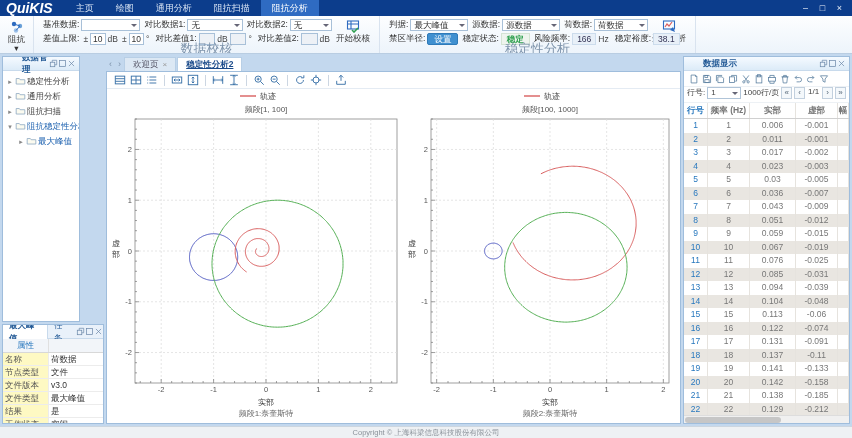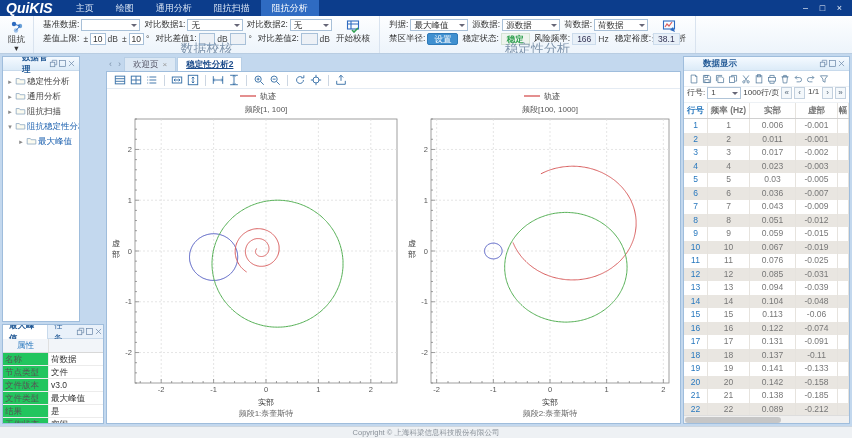--- a/index.html
+++ b/index.html
@@ -48,21 +48,21 @@
 .titem.sel .tlabel{color:#1e62b0;}
 .tw{width:8px;font-size:7px;color:#888;text-align:center;flex:0 0 8px;}
 .ficon svg{width:11px;height:11px;margin:0 1px;}
 
 .prtabs{display:flex;align-items:center;height:14px;background:#e9f1fa;border-bottom:1px solid #c8daec;font-size:8.5px;flex:0 0 14px;}
 .prtab{padding:0 6px;color:#235a96;line-height:13px;}
 .prtab.active{background:#fff;font-weight:bold;border-right:1px solid #c8daec;}
 .prhead{display:flex;height:14px;border-bottom:1px solid #d8d8d8;background:#f2f5f9;flex:0 0 14px;}
 .prhead div{font-size:8.5px;color:#2878be;text-align:center;width:46px;line-height:13px;border-right:1px solid #e0e0e0;}
 .prrow{display:flex;height:13px;border-bottom:1px solid #ececec;font-size:8.5px;line-height:12px;white-space:nowrap;}
-.prrow .k{width:46px;color:#555;padding-left:2px;border-right:1px solid #ececec;background:#22c55e;flex:0 0 46px;}
+.prrow .k{width:46px;color:#555;padding-left:2px;border-right:1px solid #ececec;background:#fef9c3;flex:0 0 46px;}
 .prrow .v{flex:1;color:#333;padding-left:2px;overflow:hidden;}
 
 .centercol{flex:1;display:flex;flex-direction:column;min-width:0;}
 .tabbar{height:15px;display:flex;align-items:flex-end;flex:0 0 15px;font-size:8.5px;}
 .tnav{color:#7d93ab;font-size:9px;padding:0 3px;line-height:14px;}
 .tab{padding:1px 8px;background:#dce8f4;border:1px solid #b8cfe6;border-bottom:none;color:#556;margin-right:1px;display:flex;align-items:center;gap:4px;line-height:11px;}
 .tab.active{background:#fff;color:#1a4a8a;font-weight:bold;text-decoration:underline;}
 .tab .x{color:#999;font-size:8px;}
 .plotpanel{flex:1;background:#fff;border:1px solid #9fbddc;display:flex;flex-direction:column;min-height:0;}
 .ptoolbar{height:17px;border-bottom:1px solid #e4ebf3;display:flex;align-items:center;padding:0 5px;color:#3a72a8;flex:0 0 17px;}
@@ -846,21 +846,21 @@
             <div class="drow">
               <div class="dc c0">21</div>
               <div class="dc c1">21</div>
               <div class="dc c2">0.138</div>
               <div class="dc c3">-0.185</div>
               <div class="dc c4"></div>
             </div>
             <div class="drow alt">
               <div class="dc c0">22</div>
               <div class="dc c1">22</div>
-              <div class="dc c2">0.089</div>
+              <div class="dc c2">0.129</div>
               <div class="dc c3">-0.212</div>
               <div class="dc c4"></div>
             </div>
           </div>
         <div class="hscroll">
             <div class="hthumb"></div>
           </div>
       </div>
     </div>
   </div>

